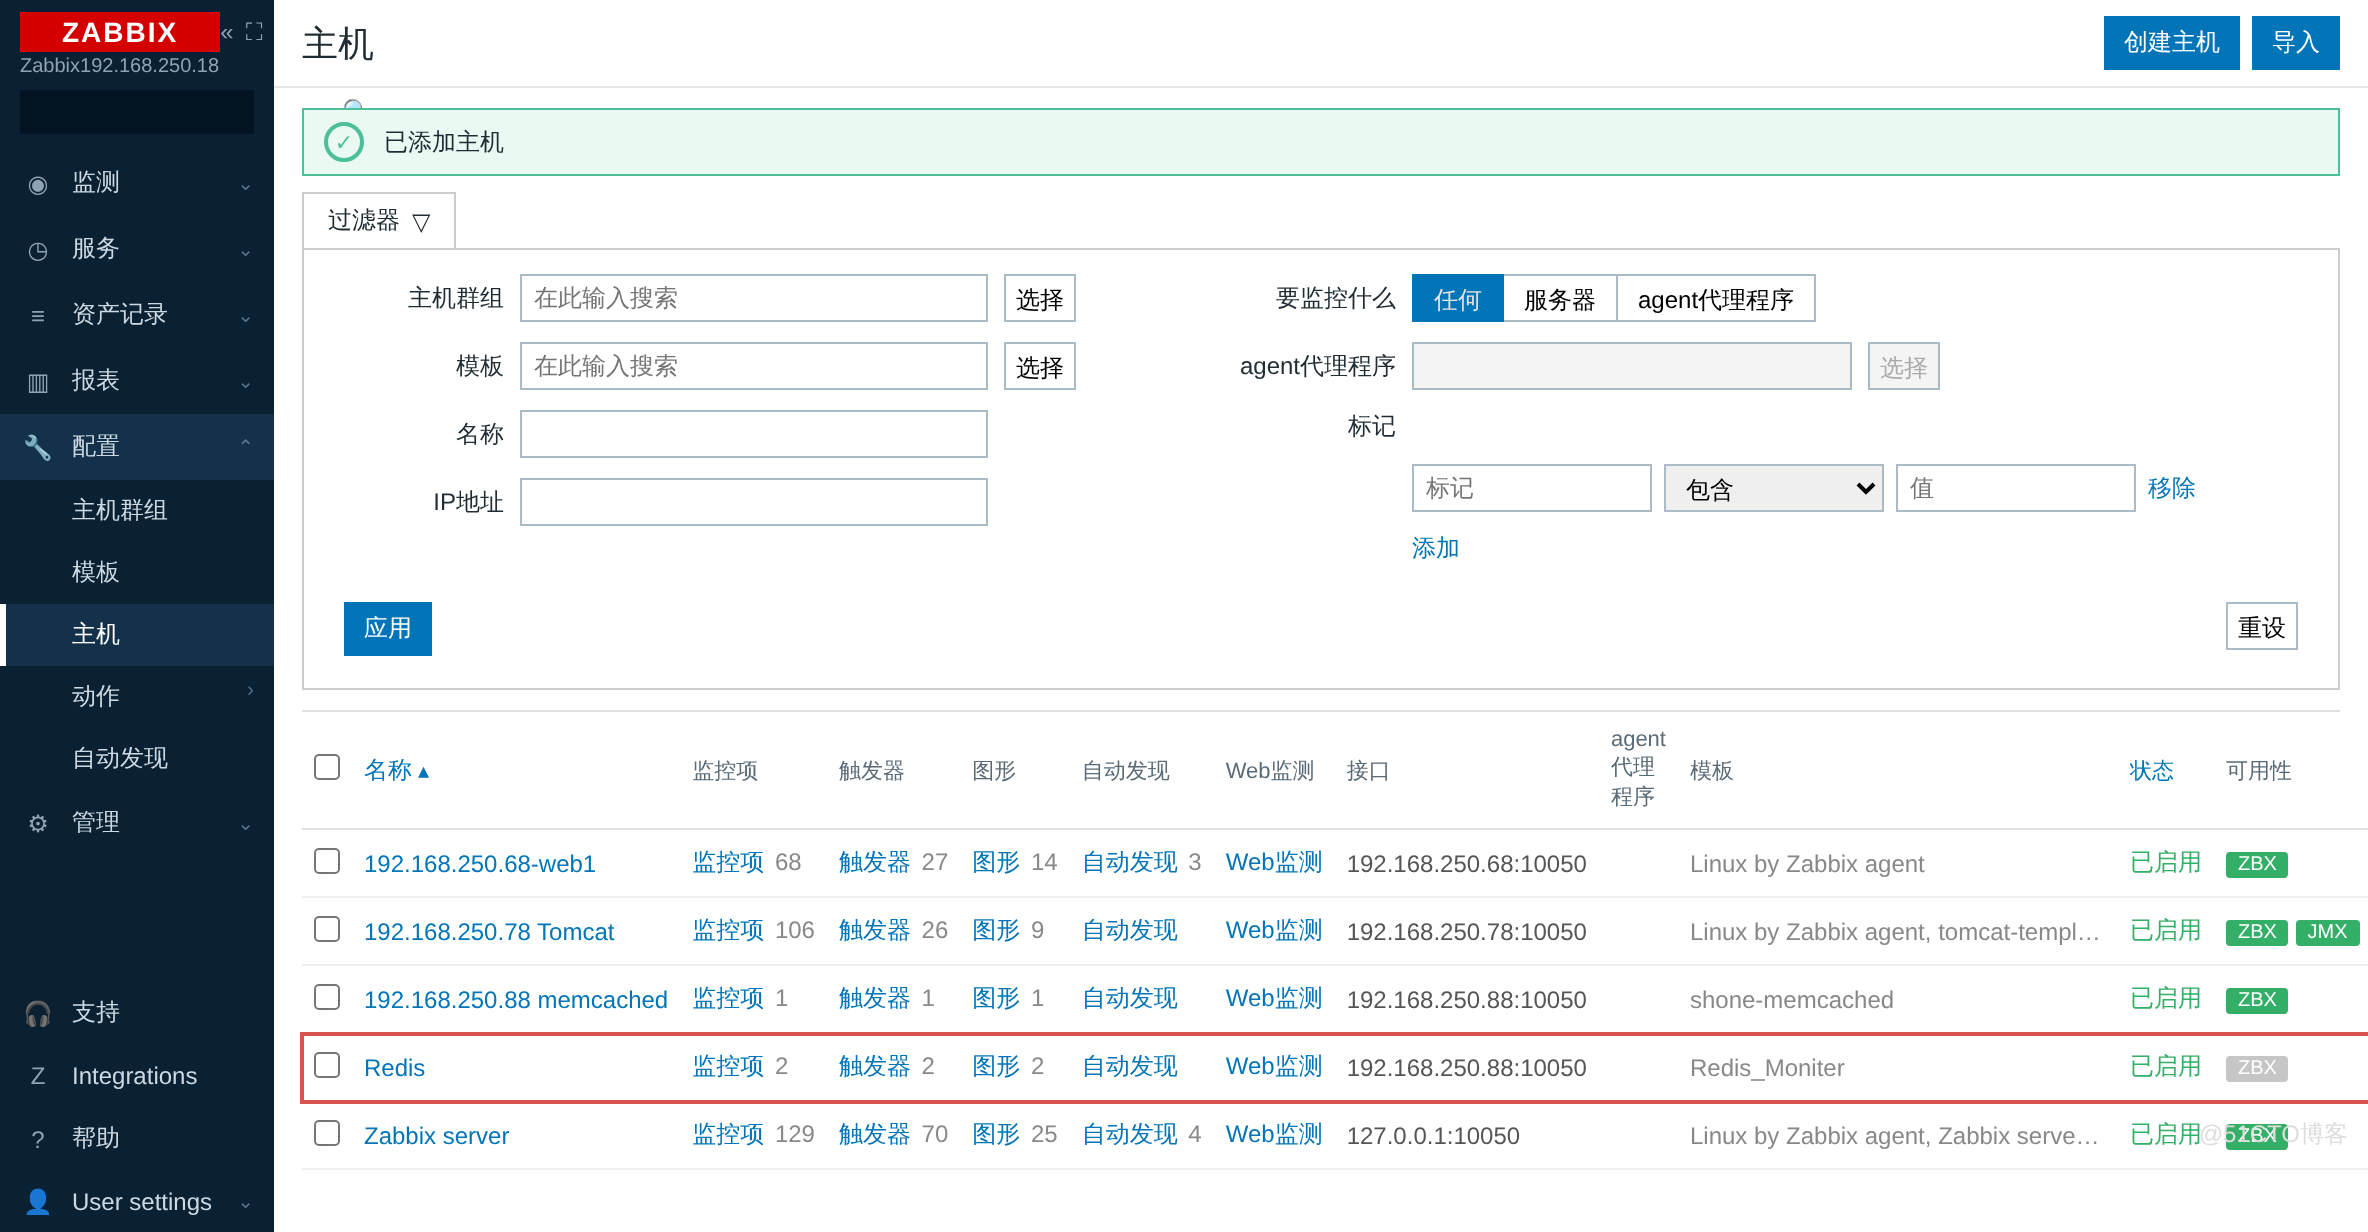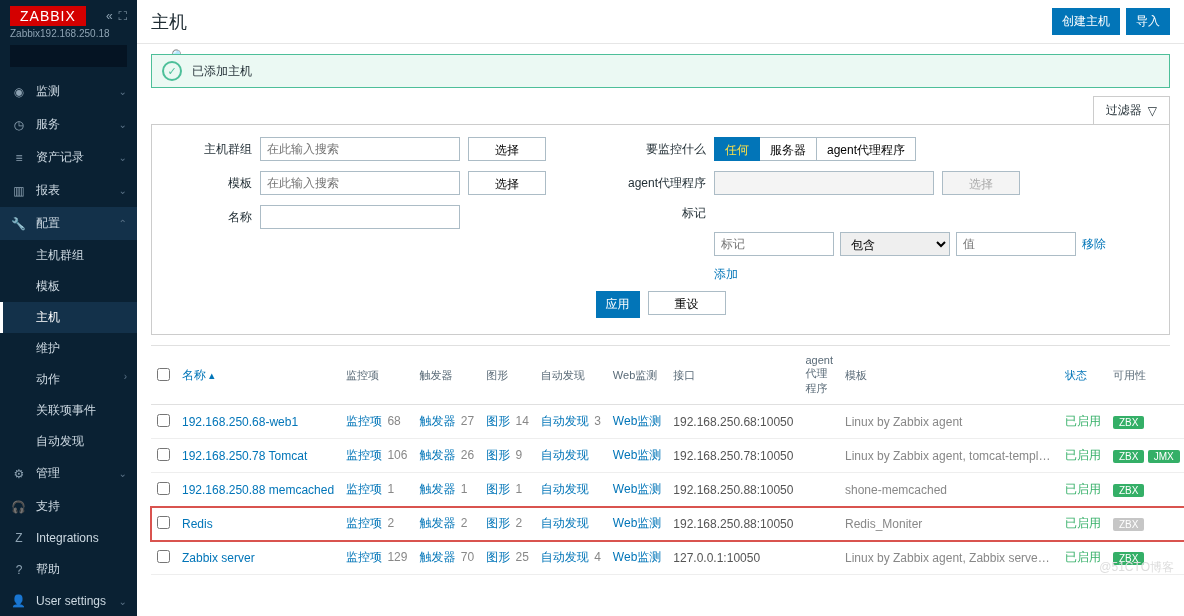--- a/index.html
+++ b/index.html
@@ -1,56 +1,56 @@
 <!DOCTYPE html>
 <html><head>
 <meta charset="utf-8">
 <style>
 *{box-sizing:border-box;margin:0;padding:0;font-family:Arial,"Microsoft YaHei",sans-serif;font-size:12px}
 body{display:flex;background:#fff;color:#1f2c33}
 a{color:#0275b8;text-decoration:none;cursor:pointer}
 .sidebar{width:137px;background:#0a2133;color:#fff;height:616px;display:flex;flex-direction:column}
 .logo-row{display:flex;align-items:center;padding:6px 10px 2px}
-.logo{background:#d40000;color:#fff;font-weight:normal;padding:2px 10px;font-size:14px;letter-spacing:1px}
+.logo{background:#d40000;color:#fff;font-weight:bold;padding:2px 21px;font-size:14px;letter-spacing:1px}
 .logo-icons{margin-left:auto;color:#8ea3b3;display:flex;gap:6px}
 .srv{color:#8ea3b3;padding:0 10px 6px;font-size:10px}
 .search{margin:0 10px 8px;background:#051423;display:flex;align-items:center;padding:4px 6px}
 .search input{background:transparent;border:none;flex:1;color:#fff;outline:none}
 .nav-item{display:flex;align-items:center;padding:8px 10px;color:#cdd9e2;cursor:pointer}
 .nav-item .ico{width:18px;text-align:center;color:#8ea3b3}
 .nav-item .lbl{margin-left:8px;flex:1}
 .nav-item .chev{color:#5a7287;font-size:10px}
 .nav-item.active{background:#13314a}
 .sub-item{padding:7px 10px 7px 36px;color:#cdd9e2;cursor:pointer;font-size:12px}
 .sub-item.current{border-left:3px solid #fff;background:#13314a;padding-left:33px;color:#fff}
 .main{flex:1;height:616px;display:flex;flex-direction:column;overflow:hidden}
 .page-header{display:flex;align-items:center;padding:8px 14px;border-bottom:1px solid #e6e6e6}
 .page-title{font-size:18px;color:#1f2c33}
 .hdr-btns{margin-left:auto;display:flex;gap:6px}
 .btn-primary{background:#0275b8;color:#fff;border:none;padding:5px 10px;cursor:pointer}
 .alert{margin:10px 14px 0;border:1px solid #4dbf99;background:#ebf9f3;display:flex;align-items:center;padding:6px 10px}
 .alert .chk{width:20px;height:20px;border:2px solid #4dbf99;border-radius:50%;display:flex;align-items:center;justify-content:center;color:#4dbf99;margin-right:10px;font-size:11px}
-.filter-bar{display:flex;justify-content:flex-end;padding:8px 14px 0}
+.filter-bar{display:flex;justify-content:flex-start;padding:8px 14px 0}
 .filter-tab{border:1px solid #ccc;border-bottom:none;padding:5px 12px;background:#fff;display:flex;align-items:center;gap:6px}
 .filter-panel{margin:0 14px;border:1px solid #ccc;padding:12px 20px 16px}
 .filter-grid{display:flex;gap:60px}
 .fcol{display:flex;flex-direction:column;gap:10px}
 .frow{display:flex;align-items:center;gap:8px}
 .flabel{width:80px;text-align:right;color:#1f2c33}
 .finput{border:1px solid #acbcc6;padding:4px 6px;width:200px;height:24px}
-.finput.wide{width:200px}
-.fbtn{border:1px solid #acbcc6;background:#fff;padding:4px 26px;height:24px;cursor:pointer}
+.finput.wide{width:234px}
+.fbtn{border:1px solid #acbcc6;background:#fff;padding:4px 5px;height:24px;cursor:pointer}
 .fbtn.disabled{color:#aaa;background:#f4f4f4}
 .seg{display:flex}
 .seg button{border:1px solid #acbcc6;background:#fff;padding:4px 10px;height:24px;cursor:pointer}
-.seg button.on{background:#0275b8;color:#fde047;border-color:#0275b8}
+.seg button.on{background:#0275b8;color:#e5e5e5;border-color:#0275b8}
 .seg button:not(:first-child){border-left:none}
 .tag-row{display:flex;gap:6px;align-items:center}
 .tag-row input,.tag-row select{border:1px solid #acbcc6;padding:4px 6px;height:24px}
-.center-btns{display:flex;justify-content:center;gap:8px;margin-top:8px}
+.center-btns{display:flex;justify-content:space-between;gap:8px;margin-top:18px}
 .table-wrap{margin:10px 14px 0;border-top:1px solid #e0e0e0}
 table{width:100%;border-collapse:collapse}
 th{text-align:left;color:#5a6b78;font-weight:normal;padding:8px 6px;border-bottom:1px solid #e0e0e0;font-size:11px}
 th.sortable{color:#0275b8}
 td{padding:8px 6px;border-bottom:1px solid #eee;font-size:12px;color:#555;white-space:nowrap}
 td .cnt{color:#888;margin-left:2px}
 .row-hl{outline:2px solid #d9534f;outline-offset:-1px}
 .badge{display:inline-block;padding:1px 6px;font-size:10px;color:#fff;border-radius:2px}
 .b-zbx{background:#34af67}
 .b-jmx{background:#34af67}
@@ -96,23 +96,21 @@
       <span class="chev">⌄</span>
     </div>
   <div class="nav-item active">
       <span class="ico">🔧</span>
       <span class="lbl">配置</span>
       <span class="chev">⌃</span>
     </div>
   <div class="sub-item">主机群组</div>
   <div class="sub-item">模板</div>
   <div class="sub-item current">主机</div>
-  <div class="sub-item">维护</div>
   <div class="sub-item"><span>动作</span><span style="float:right;color:#5a7287;font-size:10px">›</span></div>
-  <div class="sub-item">关联项事件</div>
   <div class="sub-item">自动发现</div>
   <div class="nav-item">
       <span class="ico">⚙</span>
       <span class="lbl">管理</span>
       <span class="chev">⌄</span>
     </div>
   <div style="flex:1"></div>
   <div class="nav-item">
       <span class="ico">🎧</span>
       <span class="lbl">支持</span>
@@ -162,20 +160,24 @@
             <input class="finput wide" placeholder="在此输入搜索" style="">
             <button class="fbtn">选择</button>
           </div>
         <div class="frow">
             <span class="flabel">模板</span>
             <input class="finput wide" placeholder="在此输入搜索" style="">
             <button class="fbtn">选择</button>
           </div>
         <div class="frow">
             <span class="flabel">名称</span>
+            <input class="finput wide" style="">
+          </div>
+        <div class="frow">
+            <span class="flabel">IP地址</span>
             <input class="finput wide" style="">
           </div>
       </div>
       <div class="fcol">
         <div class="frow">
             <span class="flabel" style="width:100px">要监控什么</span>
           <div class="seg">
             <button class="on">任何</button>
             <button>服务器</button>
             <button>agent代理程序</button>

